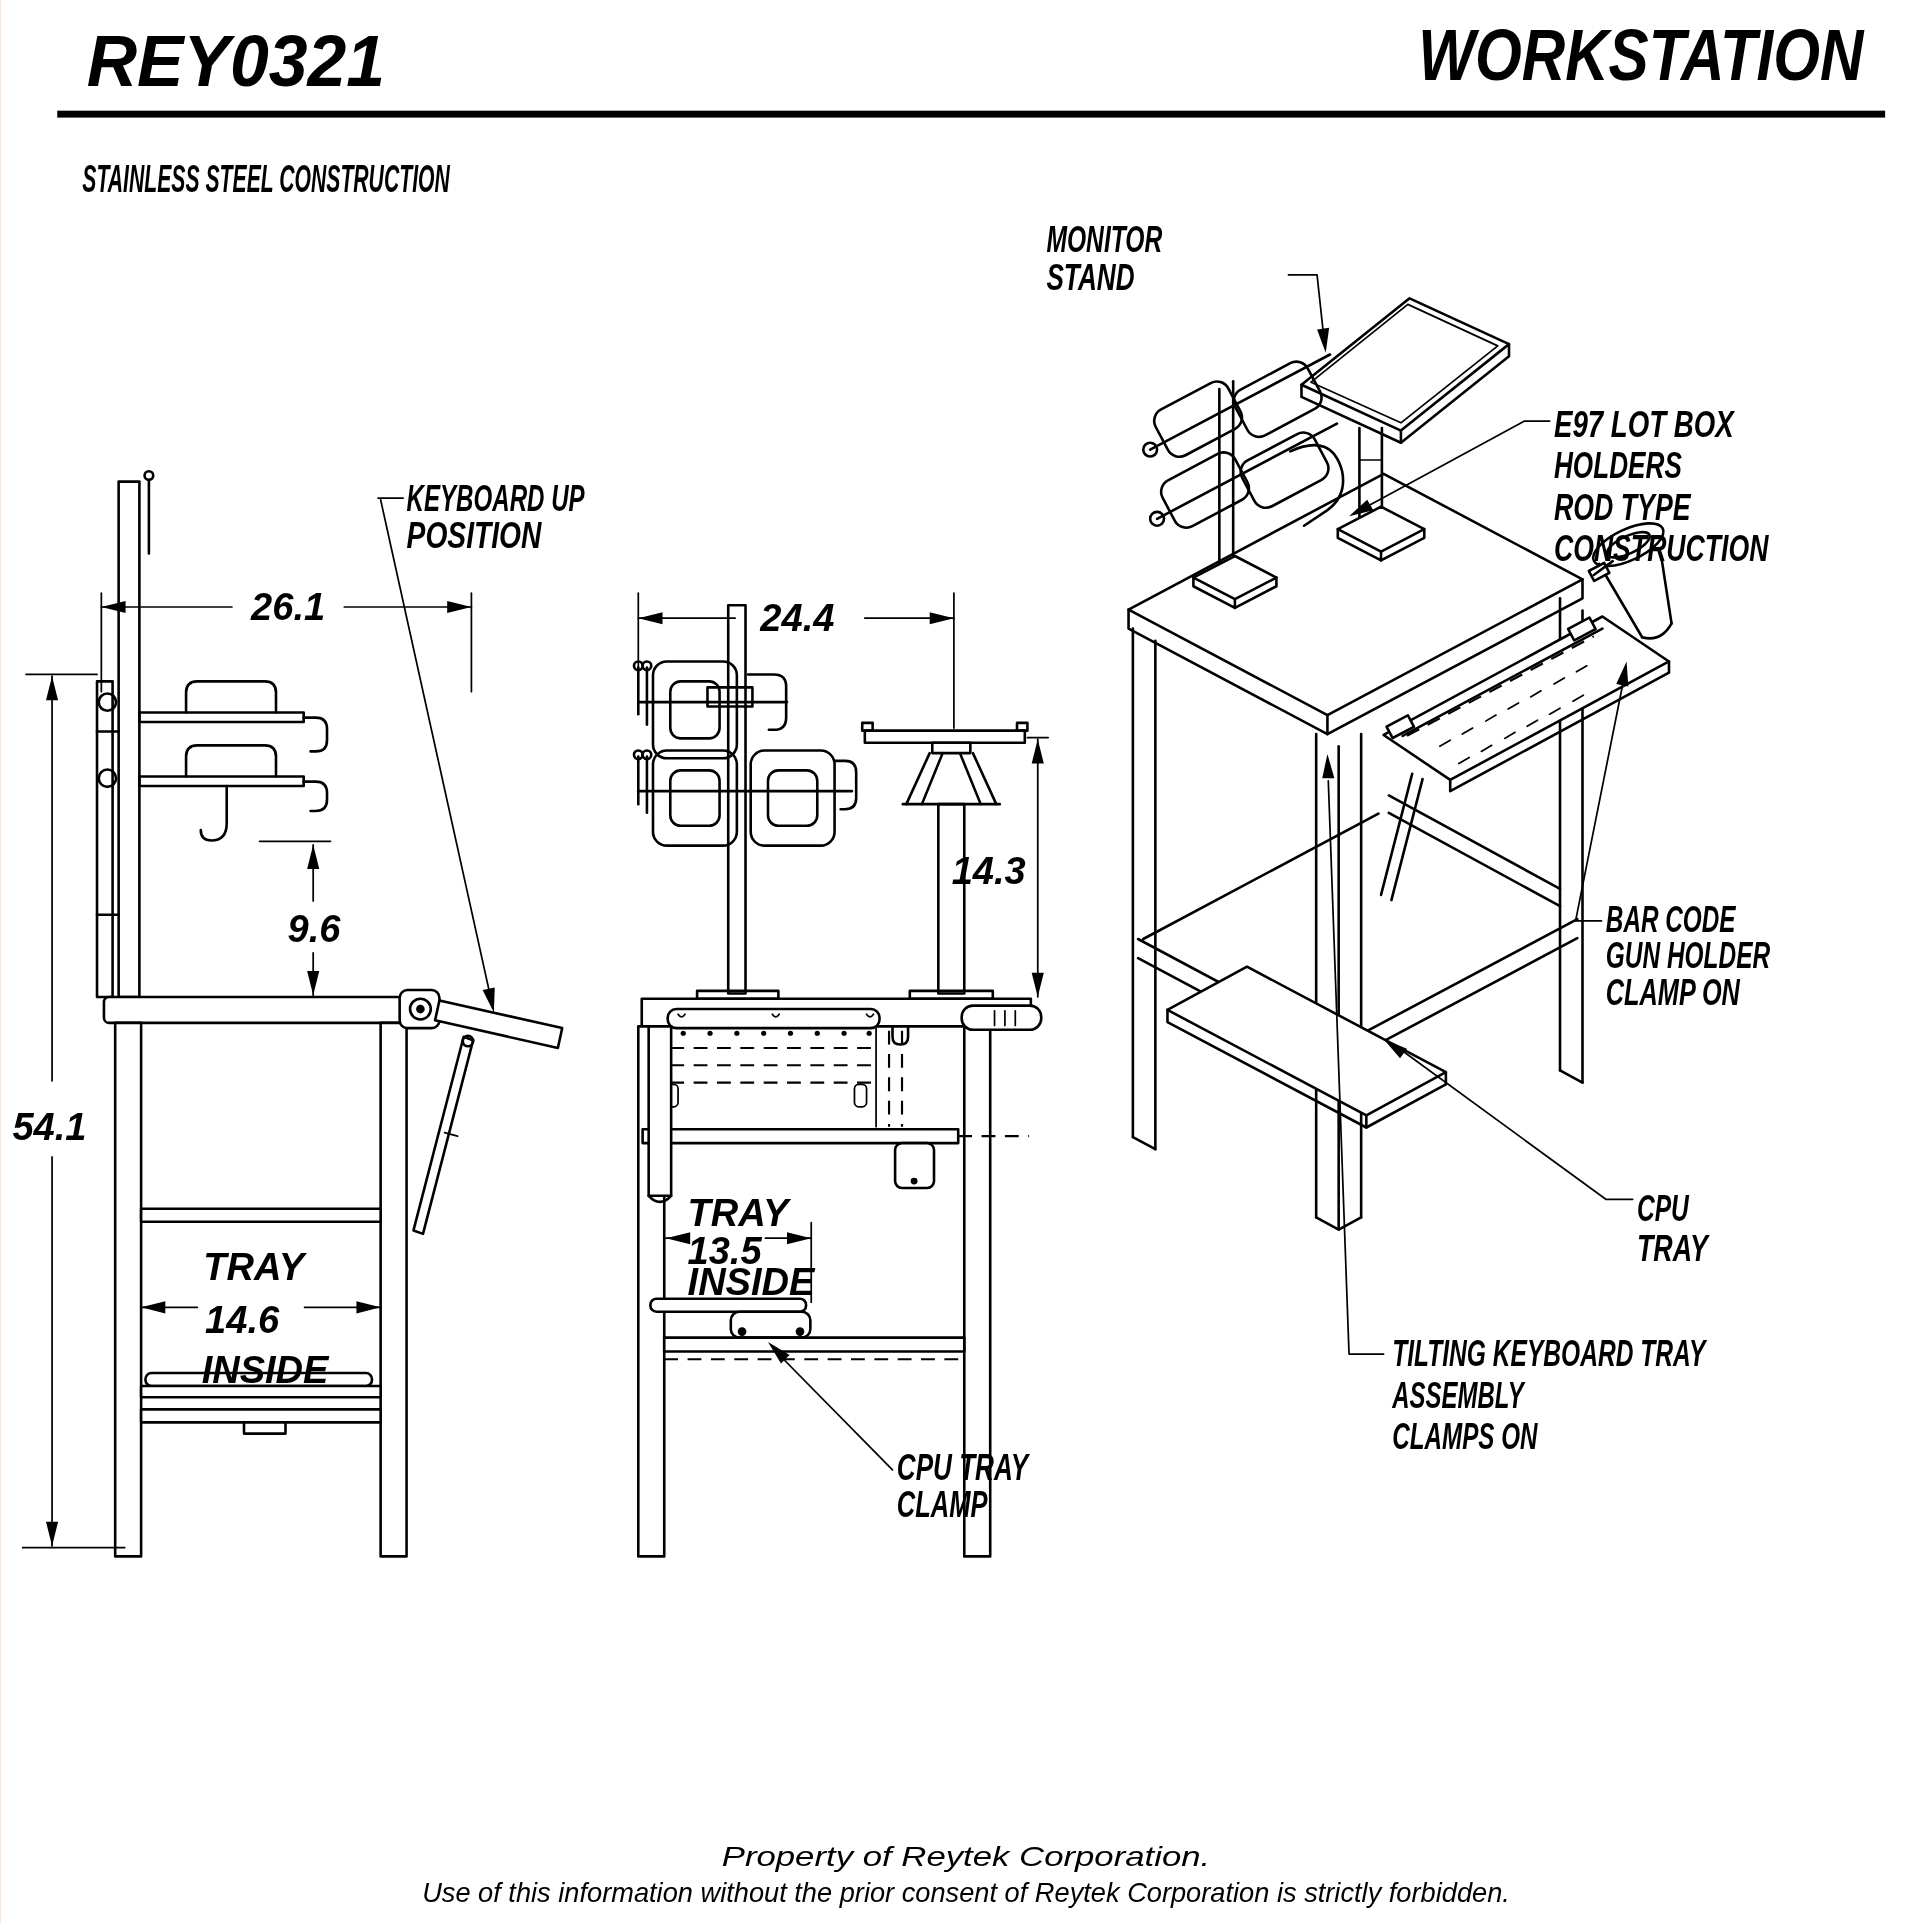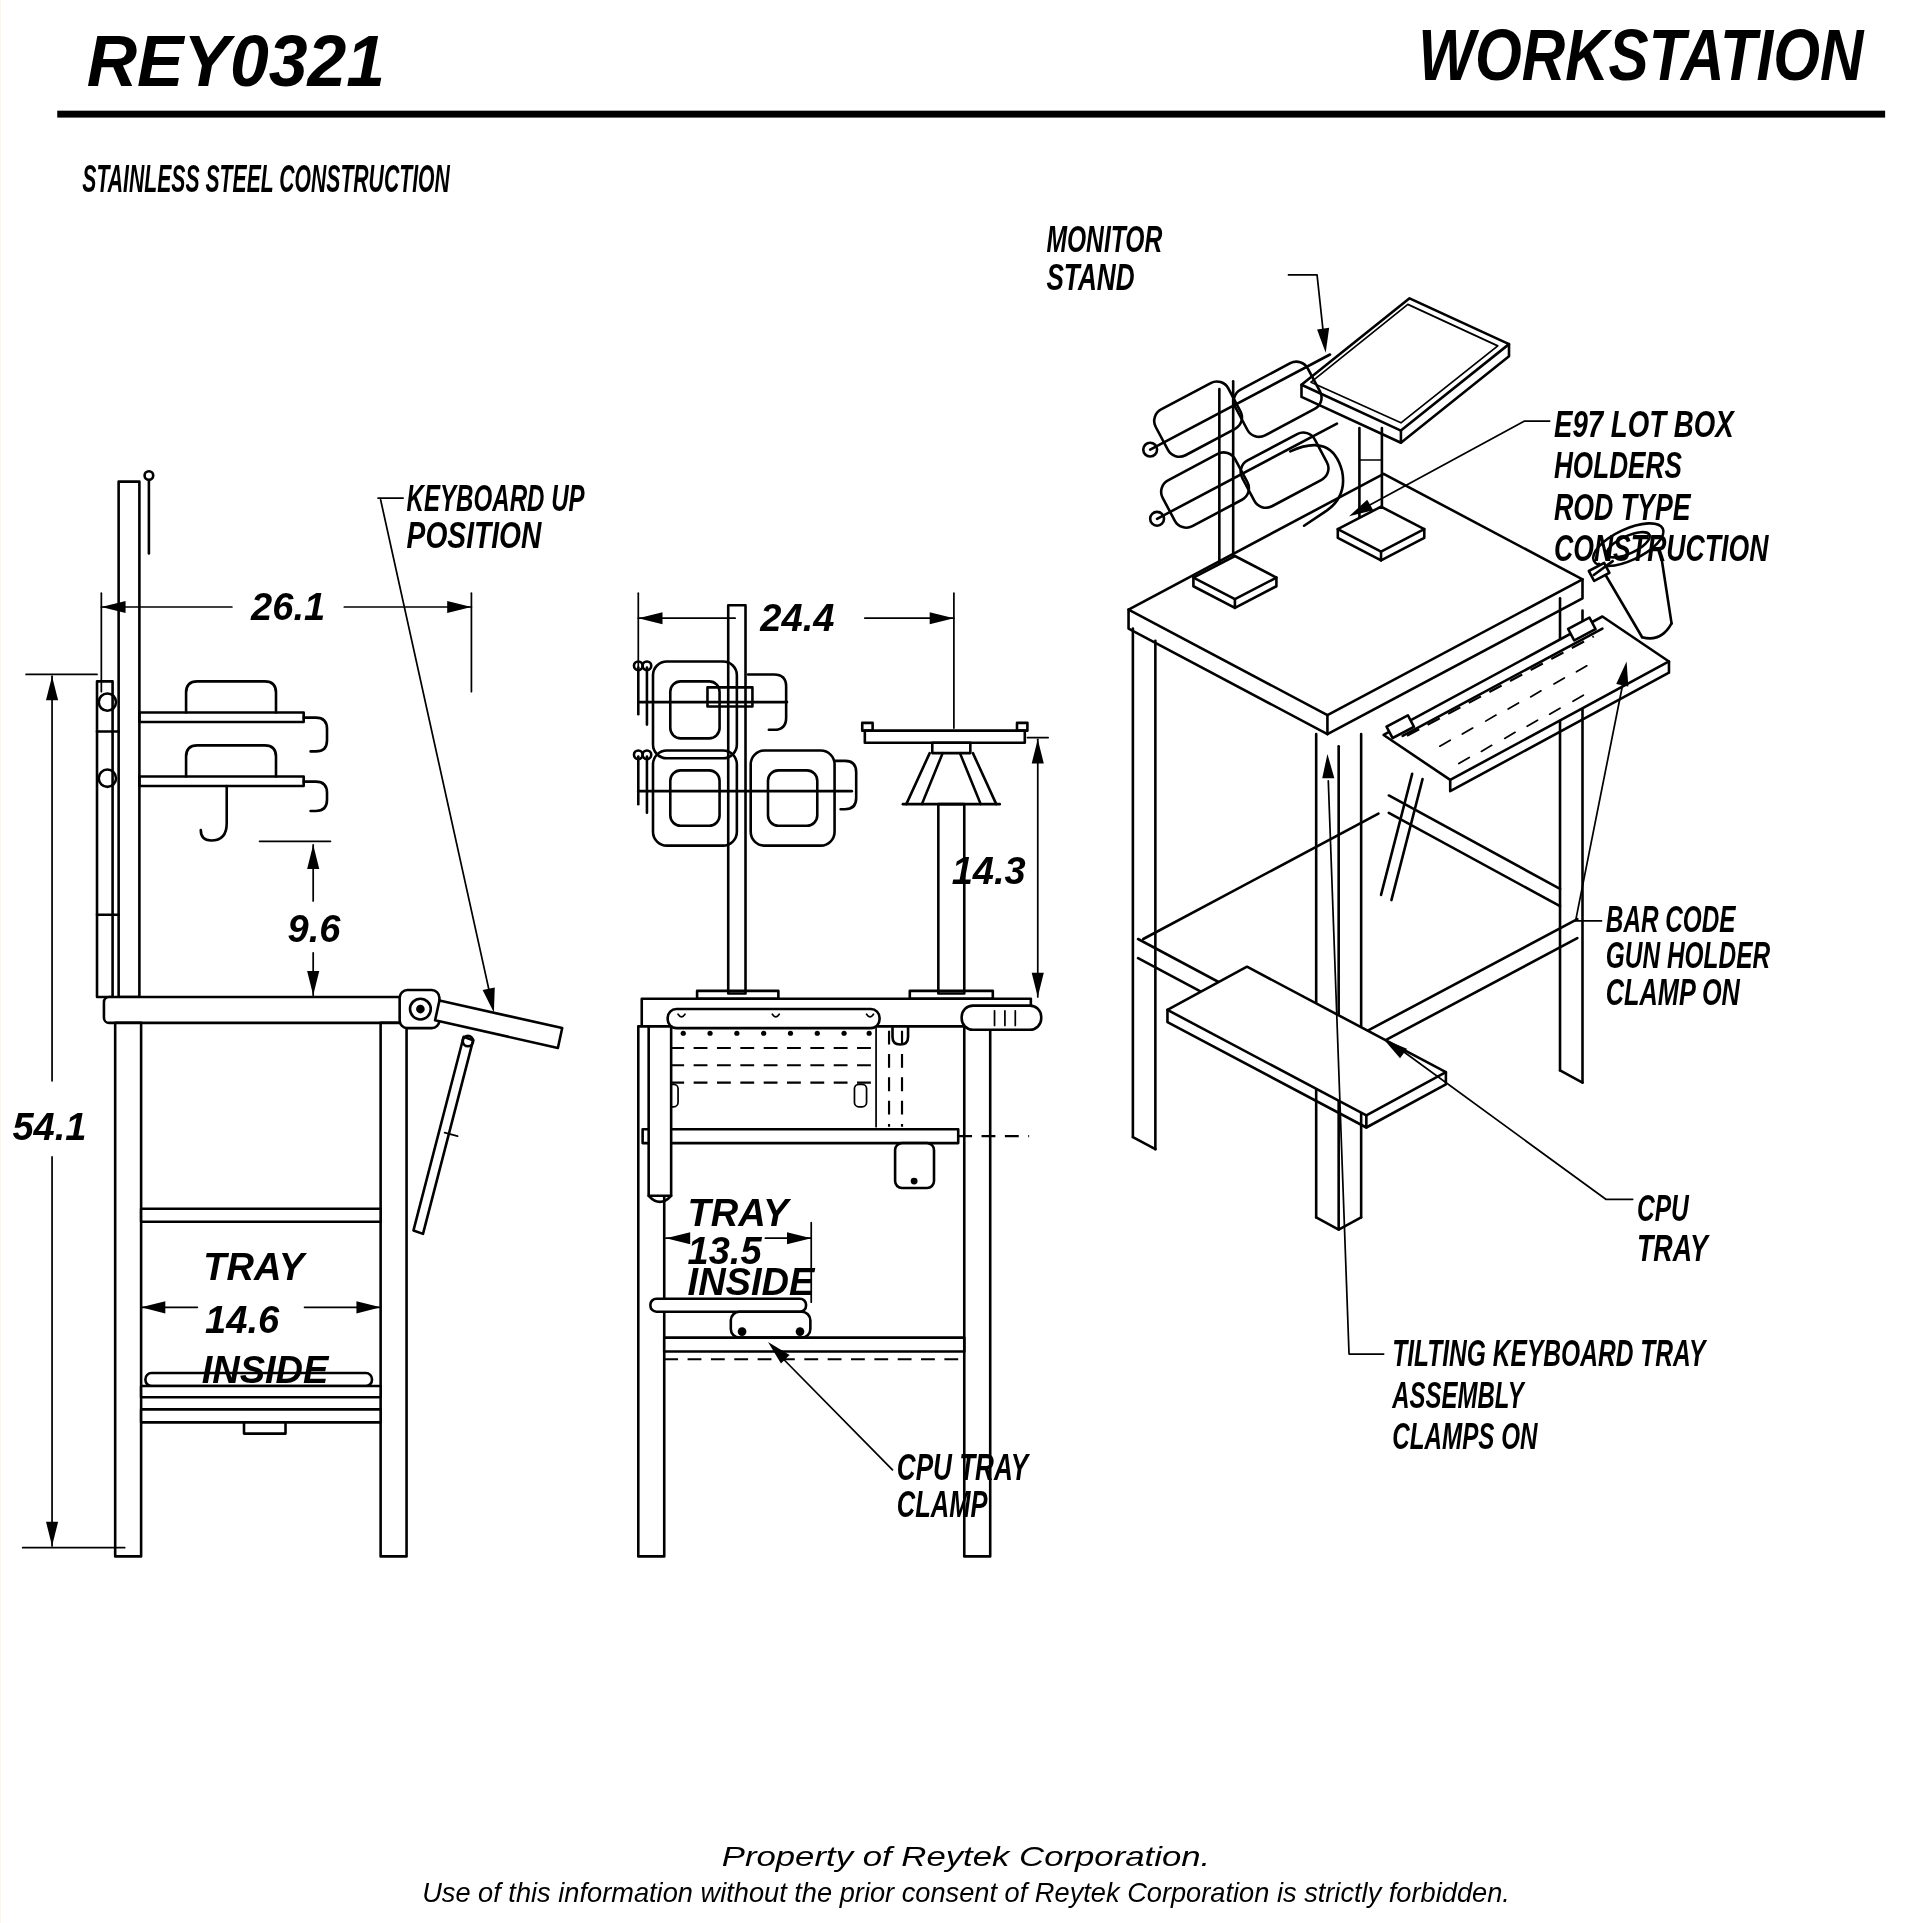--- a/index.html
+++ b/index.html
@@ -1,16 +1,16 @@
 <!DOCTYPE html>
 <html style="font-size:14px"><head>
 <meta charset="utf-8">
 <style>
   html,body{margin:0;padding:0;background:#ffffff;}
-  #page{position:relative;width:1932px;height:1923px;background:#fdba74;overflow:hidden;}
+  #page{position:relative;width:1932px;height:1923px;background:#f97316;overflow:hidden;}
   svg{display:block;}
   .ln{stroke:#000;fill:none;stroke-width:3;stroke-linecap:round;stroke-linejoin:round;}
   .lnt{stroke:#000;fill:none;stroke-width:2;stroke-linecap:round;stroke-linejoin:round;}
   .lnd{stroke:#000;fill:none;stroke-width:2.5;stroke-dasharray:16 11;stroke-linecap:butt;}
   .fillw{fill:#ffffff;stroke:#000;stroke-width:3;stroke-linejoin:round;}
   .arr{fill:#000;stroke:none;}
   .dot{fill:#000;stroke:none;}
   text{fill:#000;stroke:none;}
   .t-h1{font:italic 700 84px "Liberation Sans",sans-serif;}
   .t-sub{font:italic 700 44px "Liberation Sans",sans-serif;}

